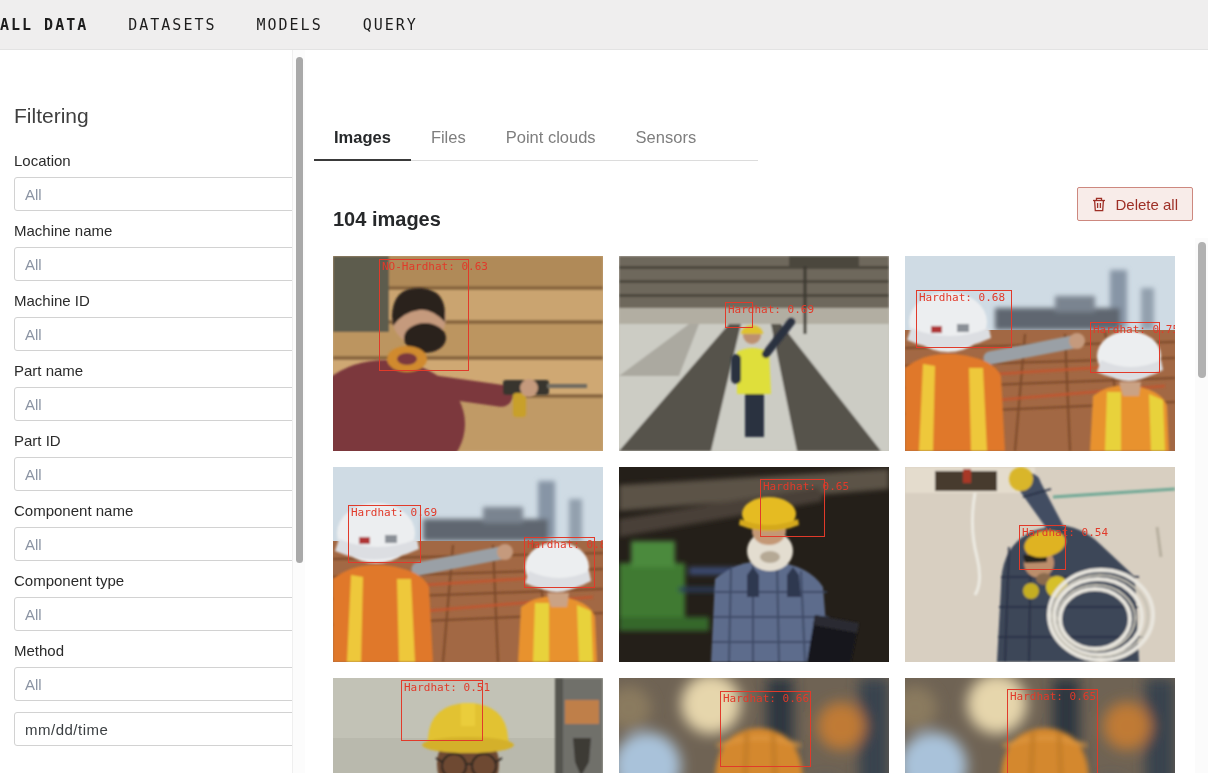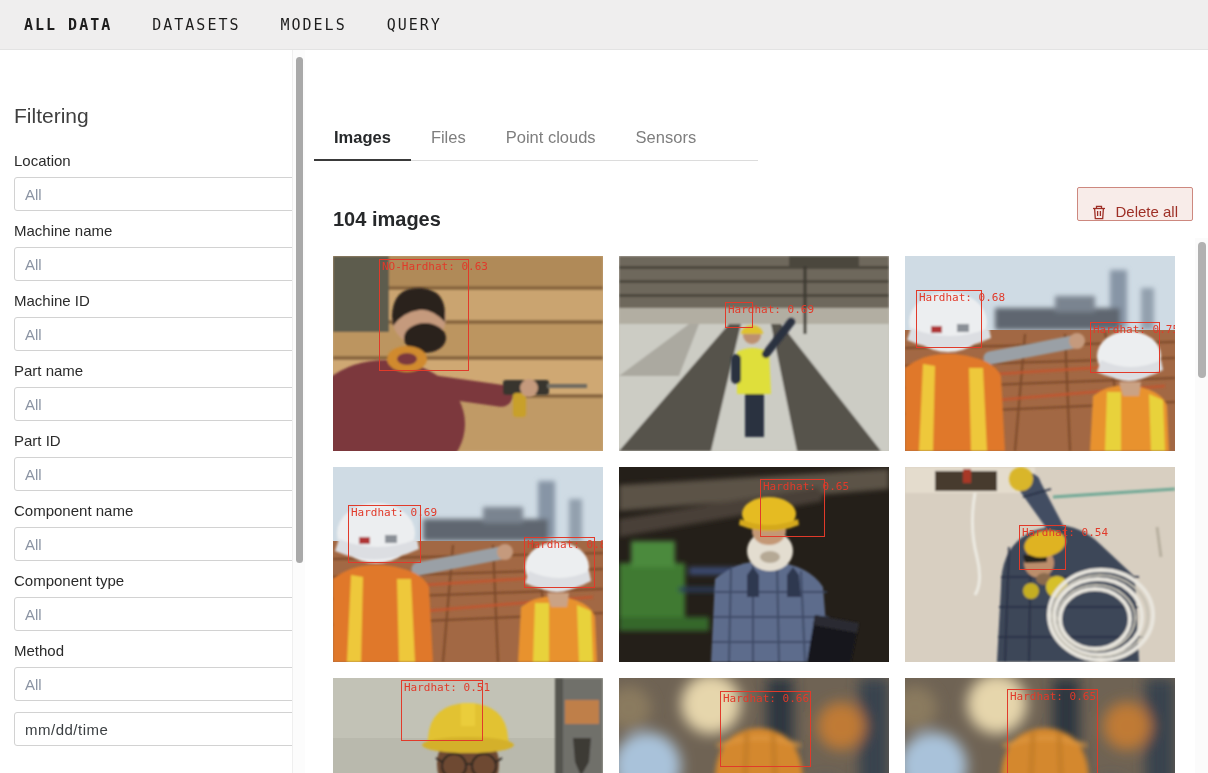--- a/index.html
+++ b/index.html
@@ -6,21 +6,21 @@
   html,body { margin:0; padding:0; }
   body {
     width:1208px; height:773px; overflow:hidden; position:relative;
     background:#fff; font-family:"Liberation Sans", sans-serif;
   }
 
   
   .topnav {
     position:absolute; left:0; top:0; width:1208px; height:50px;
     background:#efeeee; border-bottom:1px solid #e3e3e3;
-    display:flex; align-items:center; padding-left:24px; gap:40px;
+    display:flex; align-items:center; gap:40px;
   }
   .topnav .nav-item {
     font-family:"DejaVu Sans Mono", monospace; font-size:15px;
     letter-spacing:2px; color:#1d1d1d; cursor:pointer; white-space:nowrap;
   }
   .topnav .nav-item.active { font-weight:700; }
 
   
   .sidebar {
     position:absolute; left:0; top:50px; bottom:0; width:292px;
@@ -67,21 +67,21 @@
     border-bottom:2px solid #3a3a3a; margin-bottom:-1px;
   }
 
   .count-heading {
     position:absolute; left:28px; top:90px;
     font-size:20px; font-weight:600; color:#26282a;
   }
 
   .delete-btn {
     position:absolute; right:15px; top:89px; height:34px;
-    display:flex; align-items:flex-end; gap:9px; padding:0 14px;
+    display:flex; align-items:center; gap:9px; padding:0 14px;
     background:#f8ece9; border:1px solid #cd887f; border-radius:2px;
     color:#9e2f26; font-size:15px; cursor:pointer;
   }
 
   .grid {
     position:absolute; left:28px; top:158px;
     display:grid; grid-template-columns:repeat(3, 270px); grid-auto-rows:195px; gap:16px;
   }
   figure.cell { margin:0; position:relative; overflow:hidden; background:#fde047; }
   .cell svg.ph { position:absolute; left:0; top:0; width:100%; height:100%; display:block; }
@@ -470,21 +470,21 @@
         </svg>
       <div class="bbox" style="left:106px;top:46px;width:28px;height:26px">
         <span class="blabel">Hardhat: 0.69</span>
       </div>
     </figure>
 
     <figure class="cell">
       <svg class="ph" viewBox="0 0 270 195" preserveAspectRatio="none">
           <use href="#sc-rebar"></use>
         </svg>
-      <div class="bbox" style="left:11px;top:34px;width:66px;height:58px">
+      <div class="bbox" style="left:11px;top:34px;width:96px;height:58px">
         <span class="blabel">Hardhat: 0.68</span>
       </div>
       <div class="bbox" style="left:185px;top:66px;width:70px;height:51px">
         <span class="blabel">Hardhat: 0.75</span>
       </div>
     </figure>
 
     <figure class="cell">
       <svg class="ph" viewBox="0 0 270 195" preserveAspectRatio="none">
           <use href="#sc-rebar"></use>

